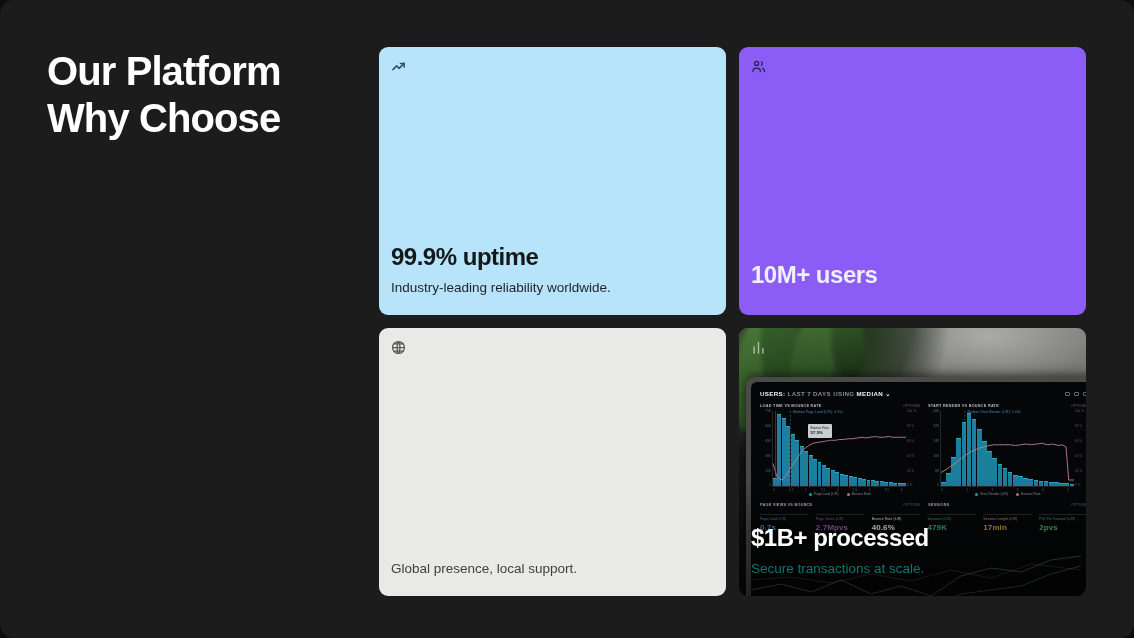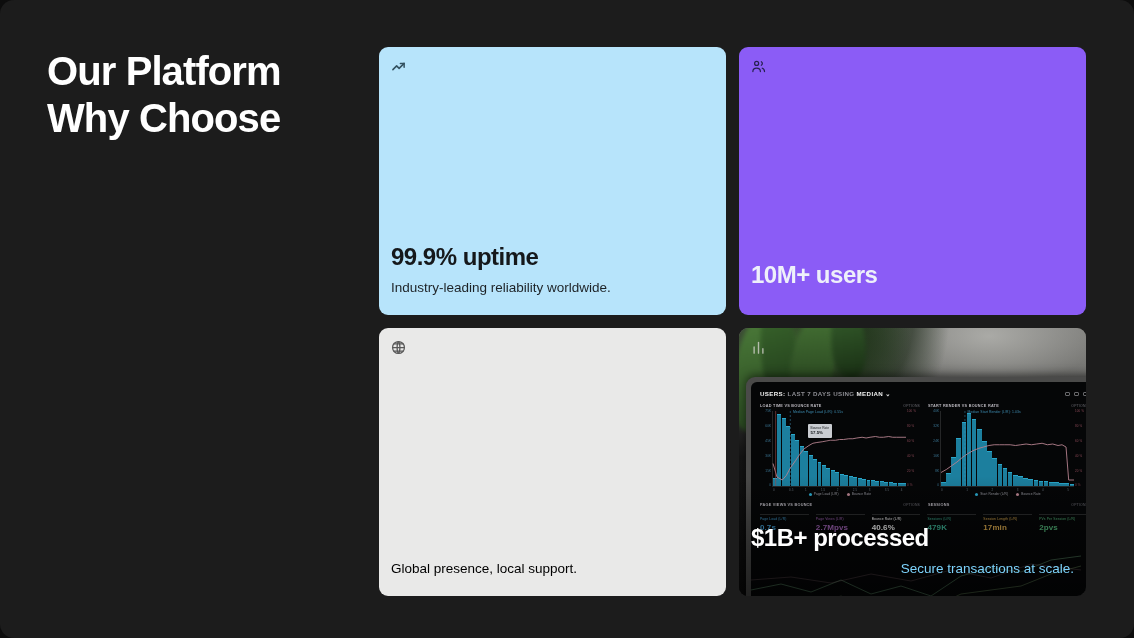--- a/index.html
+++ b/index.html
@@ -91,27 +91,27 @@
 
   
   #card-users { background:#8b5cf6; }
   #card-users .card-stat { color:#eef0fa; }
   #card-users .card-desc { color:#dfe2f0; }
   #card-users .card-icon svg { stroke:#10142c; }
 
   
   #card-countries { background:#e9e9e8; }
   #card-countries .card-stat { color:#121212; }
-  #card-countries .card-desc { color:#000000; }
+  #card-countries .card-desc { color:#404040; }
   #card-countries .card-icon svg { stroke:#3a3a3a; }
 
   
   #card-processed { background:#0a0a0a; }
   #card-processed .card-stat { color:#ffffff; }
-  #card-processed .card-desc { color:#7dd3fc;text-align:right; }
+  #card-processed .card-desc { color:#0f766e; }
   #card-processed .card-icon svg { stroke:#cfcfc8; }
 
   
   .photo {
     position:absolute; inset:0; z-index:0;
     background:
       radial-gradient(150px 120px at 16% 6%, rgba(58,92,44,0.95) 0%, rgba(30,48,24,0.75) 45%, rgba(16,22,14,0) 78%),
       radial-gradient(120px 160px at 33% -4%, rgba(40,70,32,0.9) 0%, rgba(22,36,18,0.6) 50%, rgba(12,18,10,0) 80%),
       radial-gradient(200px 90px at 72% 3%, rgba(176,176,172,0.85) 0%, rgba(120,120,117,0.55) 55%, rgba(60,60,58,0) 85%),
       linear-gradient(180deg, #8d8d8a 0%, #7d7d7a 12%, #5d5d5b 22%, #2a2a29 34%, #141414 48%, #0c0c0c 100%);

